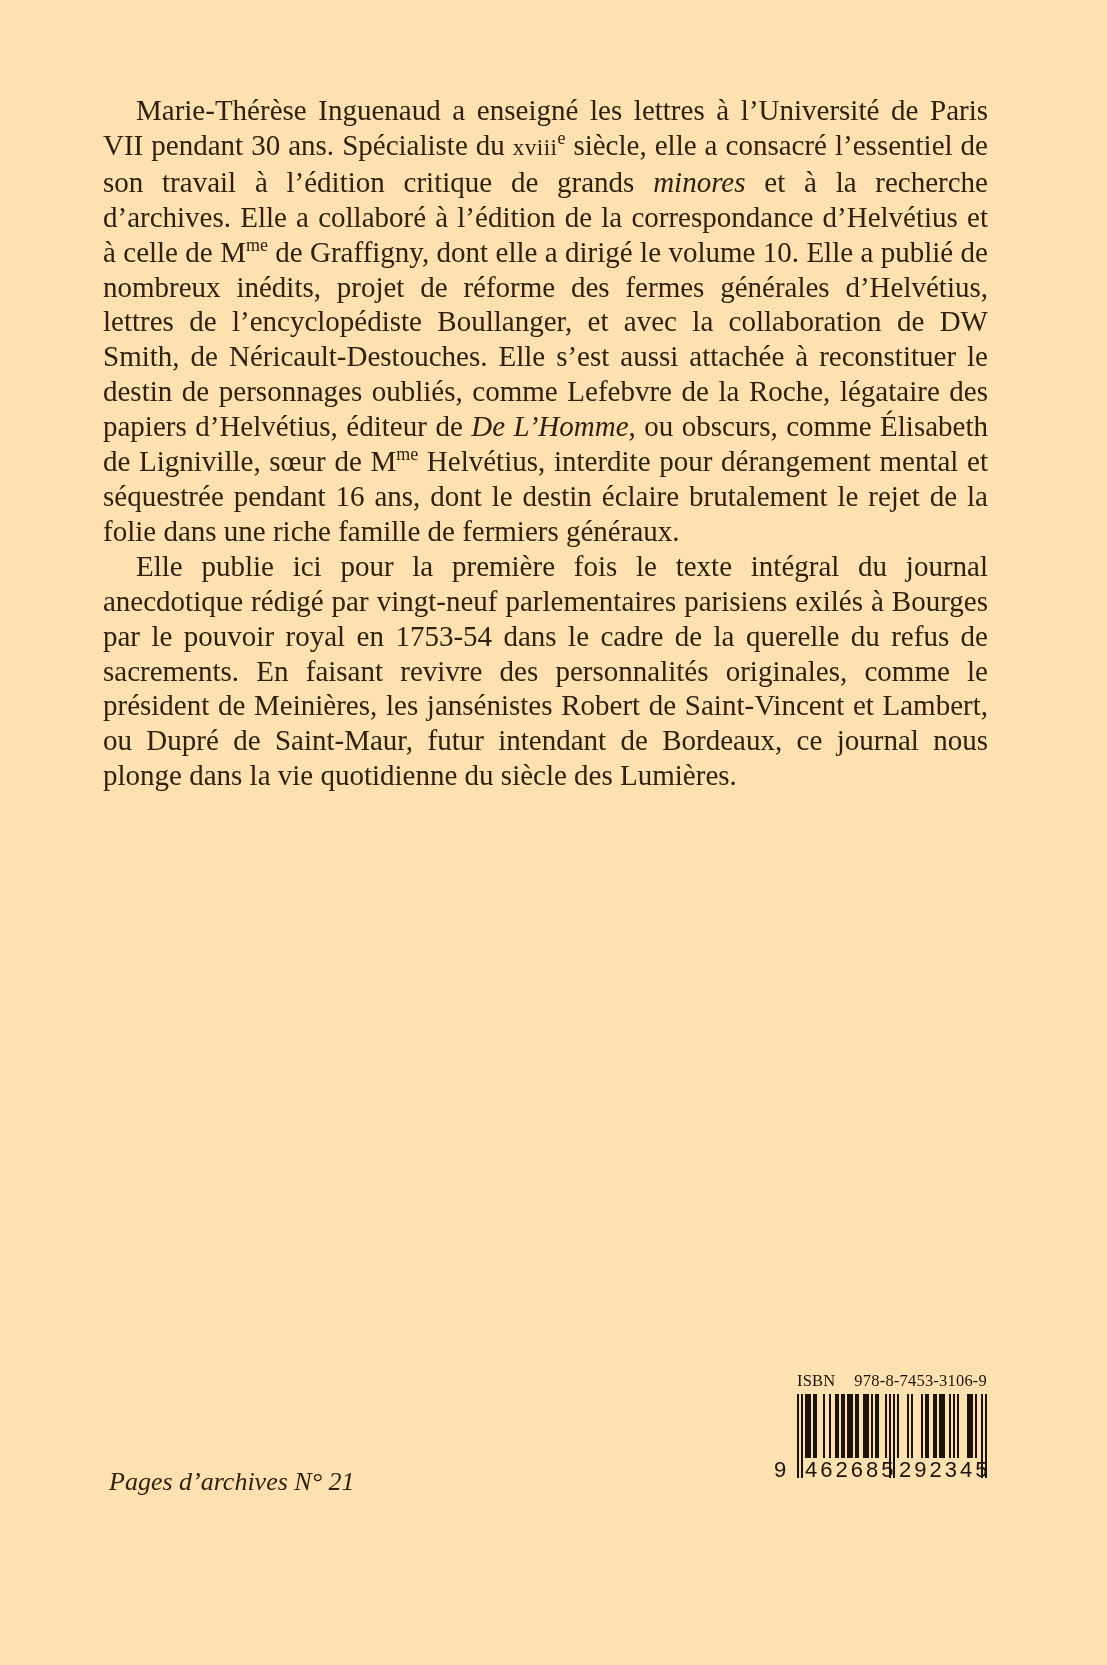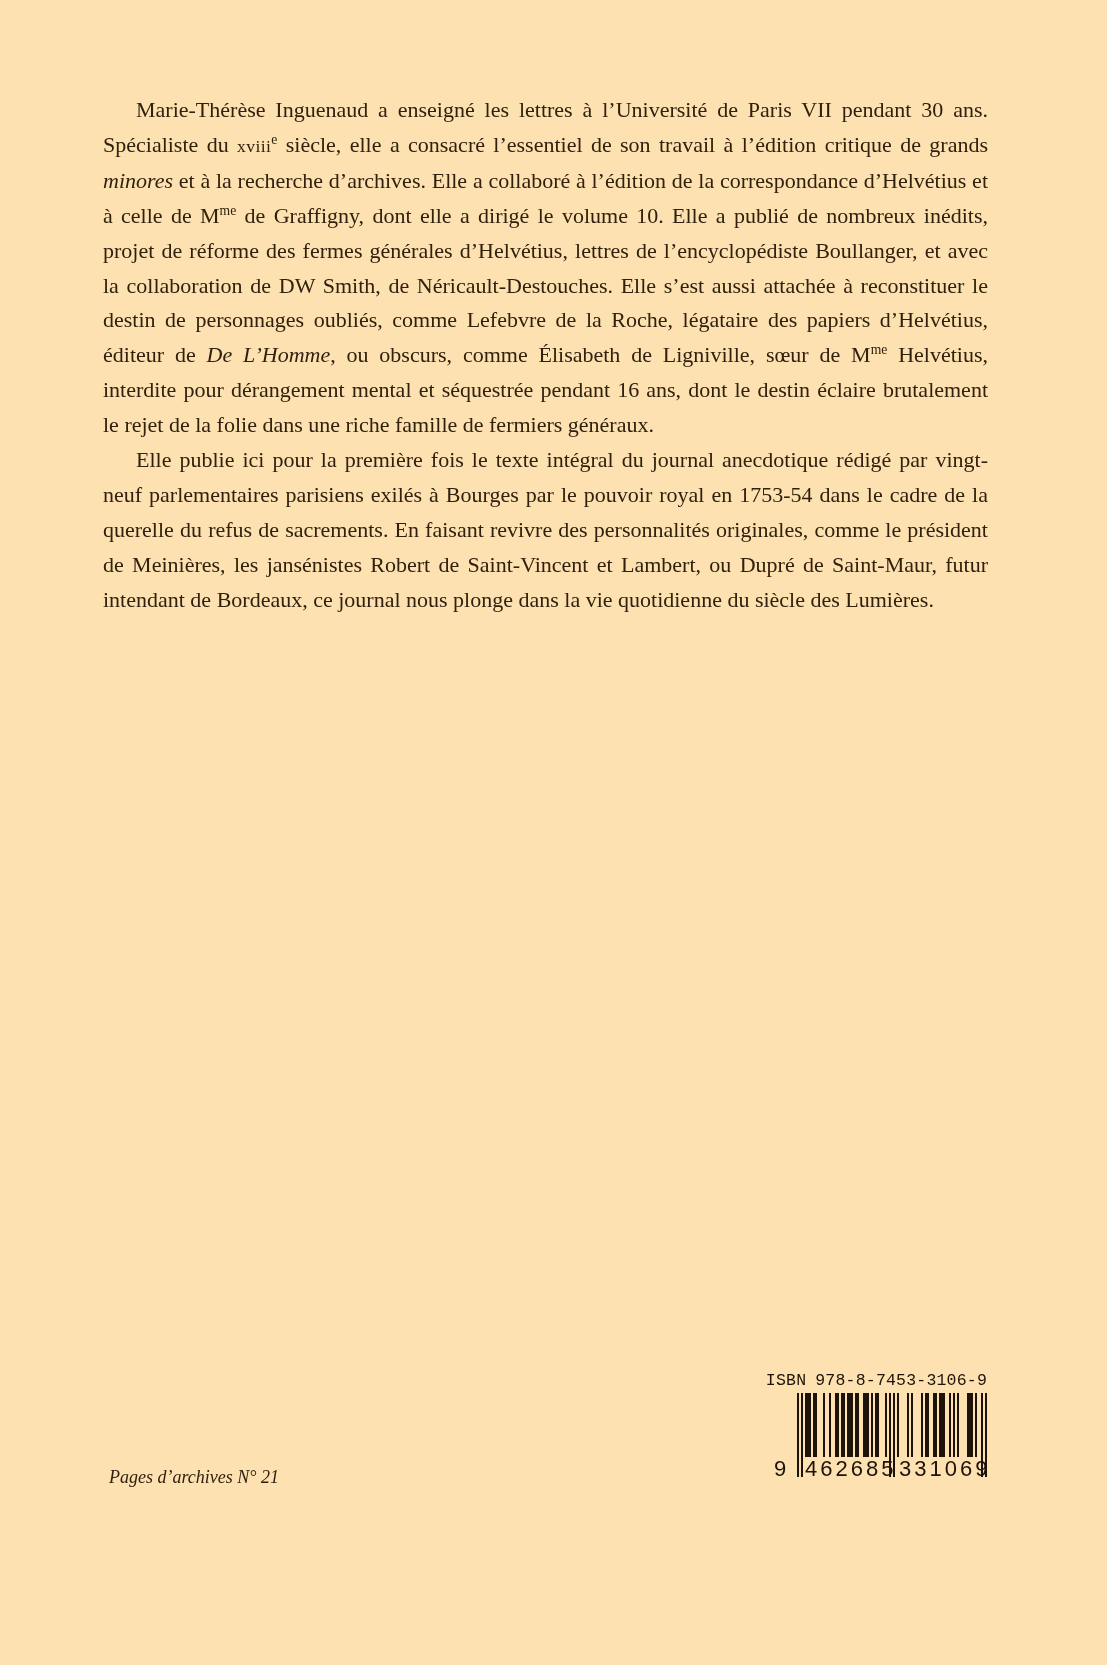--- a/index.html
+++ b/index.html
@@ -11,46 +11,46 @@
     background: #fde1b0;
     font-family: "Liberation Serif", serif;
     color: #30200e;
     overflow: hidden;
   }
   .text-block {
     position: absolute;
     left: 103px;
     top: 93px;
     width: 885px;
-    font-size: 22px;
+    font-size: 29px;
     line-height: 34.9px;
     text-align: justify;
   }
   .para { text-indent: 33px; margin: 0; padding: 0; }
   .it  { font-style: italic; }
   .sc  { font-size: 0.8em; letter-spacing: 0.4px; }
   .sup { vertical-align: super; font-size: 0.62em; line-height: 0; }
   .footer-label {
     position: absolute;
     left: 109px;
     top: 1467px;
     font-style: italic;
-    font-size: 18px;
+    font-size: 26px;
   }
   .isbn-block {
     position: absolute;
     left: 797px;
     top: 1371px;
     width: 190px;
   }
   .isbn-row {
     display: flex;
-    justify-content: flex-end;
+    justify-content: space-between;
     gap: 9px;
-    font-family: Liberation Mono, monospace;
+    font-family: Liberation Serif, serif;
     font-size: 16.5px;
     letter-spacing: 0.2px;
     color: #1d130a;
     white-space: nowrap;
     margin-bottom: 3px;
   }
   .ean-wrap { position: relative; width: 190px; height: 88px; }
   .ean-wrap svg { position: absolute; left: 0; top: 0; display: block; }
   .bdigit {
     position: absolute;
@@ -126,17 +126,17 @@
           <rect x="160" y="0" width="2" height="64" fill="#1d130a"></rect>
           <rect x="170" y="0" width="2" height="64" fill="#1d130a"></rect>
           <rect x="172" y="0" width="2" height="64" fill="#1d130a"></rect>
           <rect x="174" y="0" width="2" height="64" fill="#1d130a"></rect>
           <rect x="178" y="0" width="2" height="64" fill="#1d130a"></rect>
           <rect x="184" y="0" width="2" height="84" fill="#1d130a"></rect>
           <rect x="188" y="0" width="2" height="84" fill="#1d130a"></rect>
         </svg>
       <span class="bdigit d-lead">9</span>
       <span class="bdigit d-g1">462685</span>
-      <span class="bdigit d-g2">331069</span>
+      <span class="bdigit d-g2">292345</span>
     </div>
   </div>
 
 </div>
 
 </body></html>

